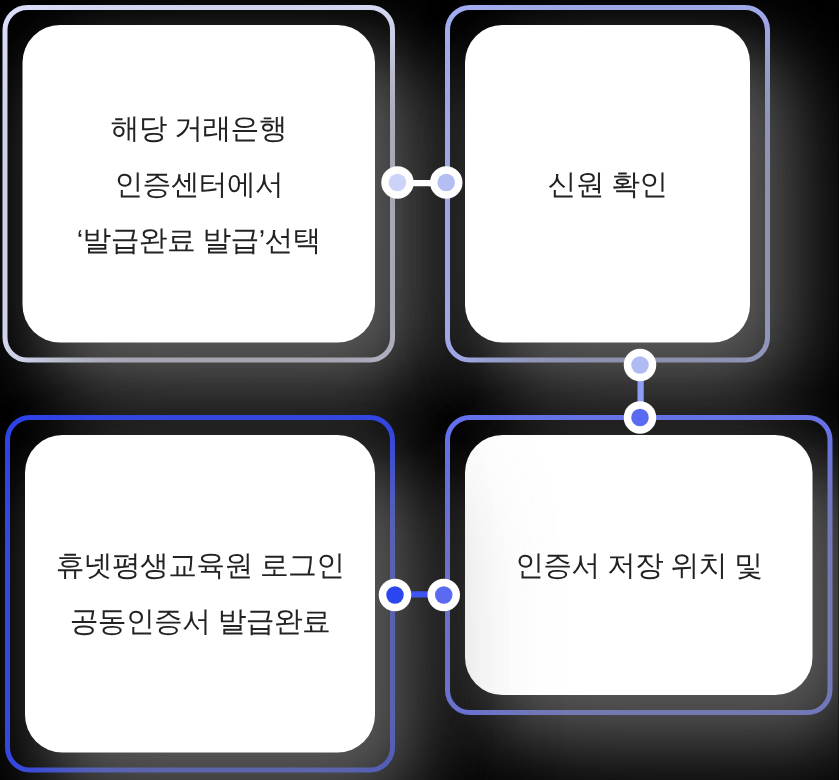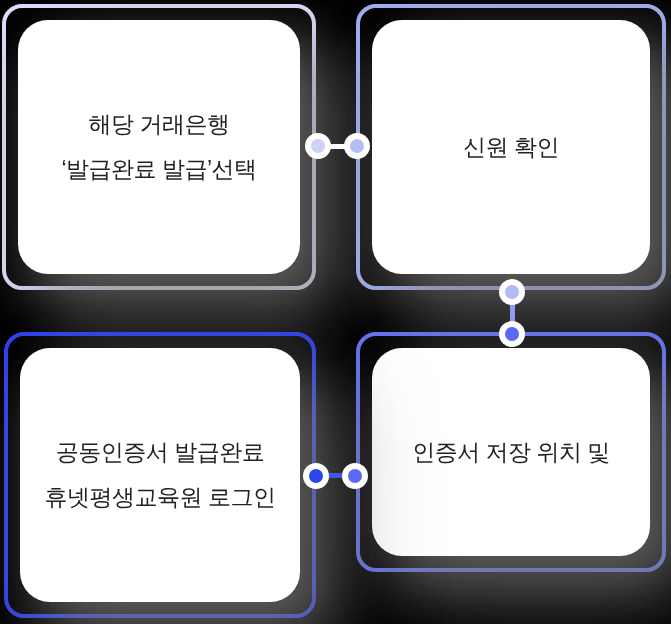--- a/index.html
+++ b/index.html
@@ -17,21 +17,21 @@
   }
   
   .step-frame {
     position: absolute;
     box-sizing: border-box;
     border: 4px solid;
     border-radius: 20px;
     background: transparent;
   }
   .step-frame.s1 { left: 2px;   top: 4px;   width: 314px; height: 286px; }
-  .step-frame.s2 { left: 356px; top: 4px;   width: 310px; height: 286px; }
+  .step-frame.s2 { left: 356px; top: 4px;   width: 260px; height: 286px; }
   .step-frame.s3 { left: 356px; top: 332px; width: 310px; height: 240px; }
   .step-frame.s4 { left: 4px;   top: 332px; width: 312px; height: 286px; }
   
   .step-card {
     position: absolute;
     inset: 12px;
     background: #ffffff;
     border-radius: 30px;
     box-shadow: 22px 26px 55px 6px rgba(135,135,135,0.55),
                 40px 46px 90px 10px rgba(110,110,110,0.35);
@@ -79,40 +79,41 @@
   .dot.c2 { left: 303px; top: 463px; }
 </style>
 </head>
 <body>
 
 <div class="canvas" style="color: rgb(34, 34, 34);">
 
   <div class="step-frame s1" style="border-color: rgb(220, 223, 251);">
     <div class="step-card">
       <div class="step-line">해당 거래은행</div>
+      <div class="step-line">인증센터에서</div>
       <div class="step-line">‘발급완료 발급’선택</div>
     </div>
   </div>
 
   <div class="step-frame s2" style="border-color: rgb(163, 174, 242);">
     <div class="step-card">
       <div class="step-line">신원 확인</div>
     </div>
   </div>
 
   <div class="step-frame s3" style="border-color: rgb(102, 115, 242);">
     <div class="step-card">
       <div class="step-line">인증서 저장 위치 및</div>
     </div>
   </div>
 
   <div class="step-frame s4" style="border-color: rgb(46, 66, 236);">
     <div class="step-card">
+      <div class="step-line">휴넷평생교육원 로그인</div>
       <div class="step-line">공동인증서 발급완료</div>
-      <div class="step-line">휴넷평생교육원 로그인</div>
     </div>
   </div>
 
   <div class="conn-line a" style="background-color: rgb(255, 255, 255);"></div>
   <div class="dot a1">
     <div class="dot-inner" style="background-color: rgb(204, 210, 248);"></div>
   </div>
   <div class="dot a2">
     <div class="dot-inner" style="background-color: rgb(180, 189, 244);"></div>
   </div>

